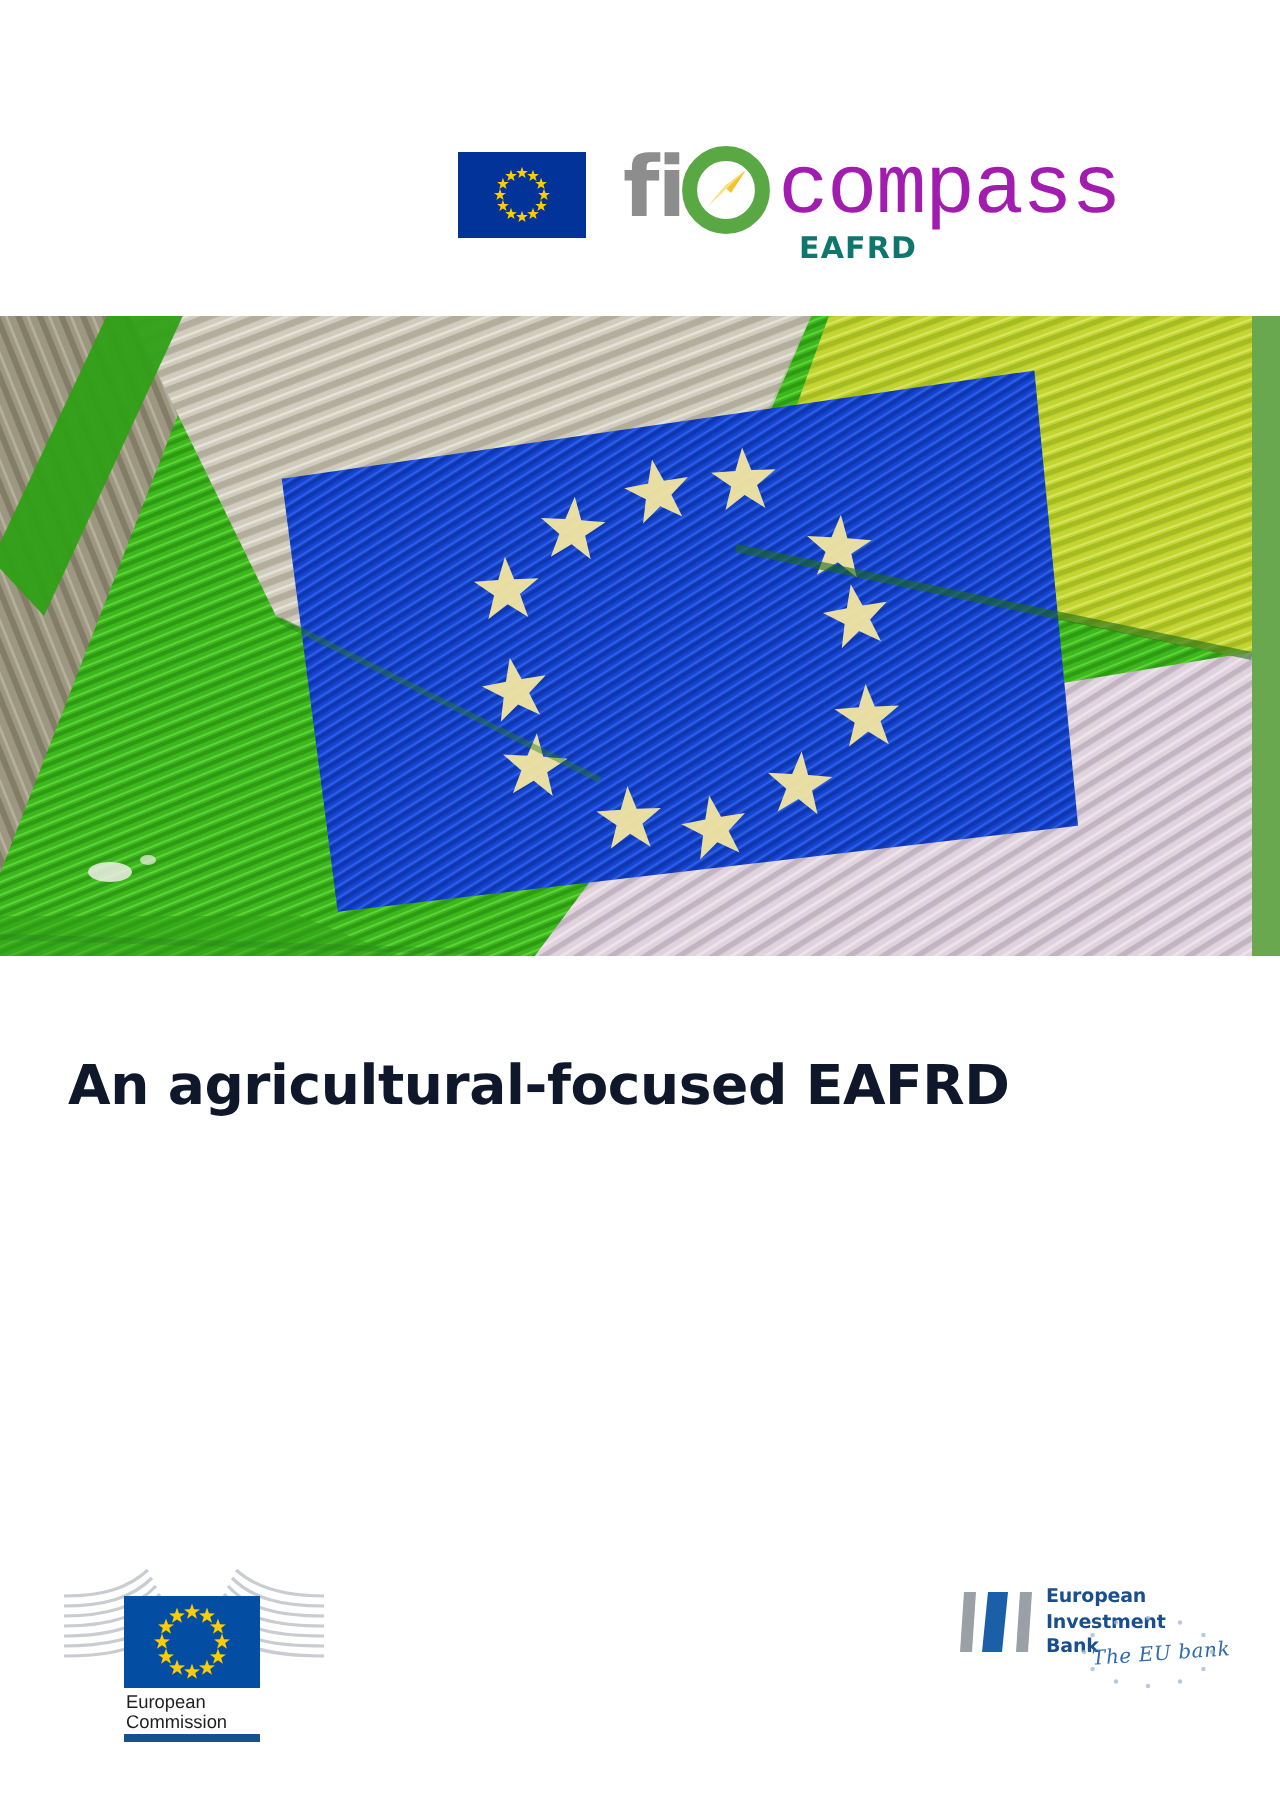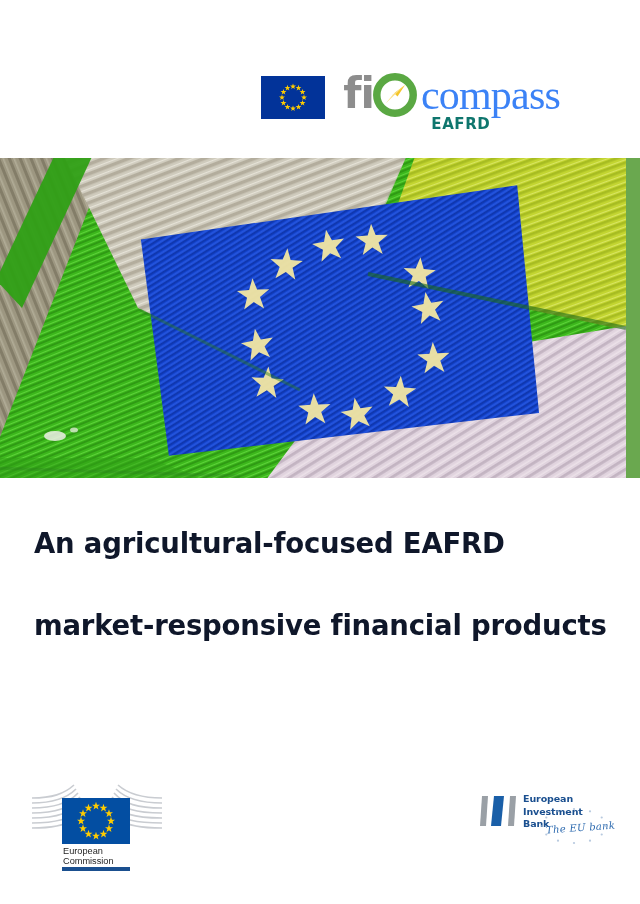--- a/index.html
+++ b/index.html
@@ -59,24 +59,24 @@
     margin-bottom: 2px;
   }
   .compass-mark {
     width: 46px;
     height: 46px;
     position: relative;
     margin: 0 3px 0 -2px;
     flex: none;
   }
   .fic-compass-word {
-    font-family: Liberation Serif, serif;
+    font-family: Liberation Mono, monospace;
     font-size: 42px;
     font-weight: 400;
-    color: #3b82f6;
+    color: #a21caf;
     letter-spacing: -0.8px;
     line-height: 42px;
   }
   .fic-eafrd {
     font-family: "DejaVu Sans", sans-serif;
     font-size: 15px;
     font-weight: 700;
     color: #0f766e;
     letter-spacing: 0.6px;
     margin-left: 88px;
@@ -288,21 +288,21 @@
       <polyline points="-10,310 240,318" fill="none" stroke="#2a7a20" stroke-width="3" opacity="0.3"></polyline>
 
       <ellipse cx="55" cy="278" rx="11" ry="5" fill="#efeee8" opacity="0.85"></ellipse>
       <ellipse cx="74" cy="272" rx="4" ry="2.5" fill="#efeee8" opacity="0.7"></ellipse>
     </g>
 
     <rect x="626" y="0" width="14" height="320" fill="#6aa84f"></rect>
   </svg>
 </div>
 
-<h1 class="cover-title"><span>An agricultural-focused EAFRD</span><br><br><span>market-responsive financial products</span></h1>
+<h1 class="cover-title"><span>An agricultural-focused EAFRD</span><br><br></h1>
 
 <div class="footer-zone">
 
   <div class="ec-logo">
     <svg width="152" height="92" viewBox="0 0 152 92">
 
       <g stroke="#c9ccd1" stroke-width="1.6" fill="none">
         <path d="M2,18 C22,18 34,14 44,5"></path>
         <path d="M2,23 C22,23 36,19 46,9"></path>
         <path d="M2,28 C22,28 38,24 48,13"></path>

